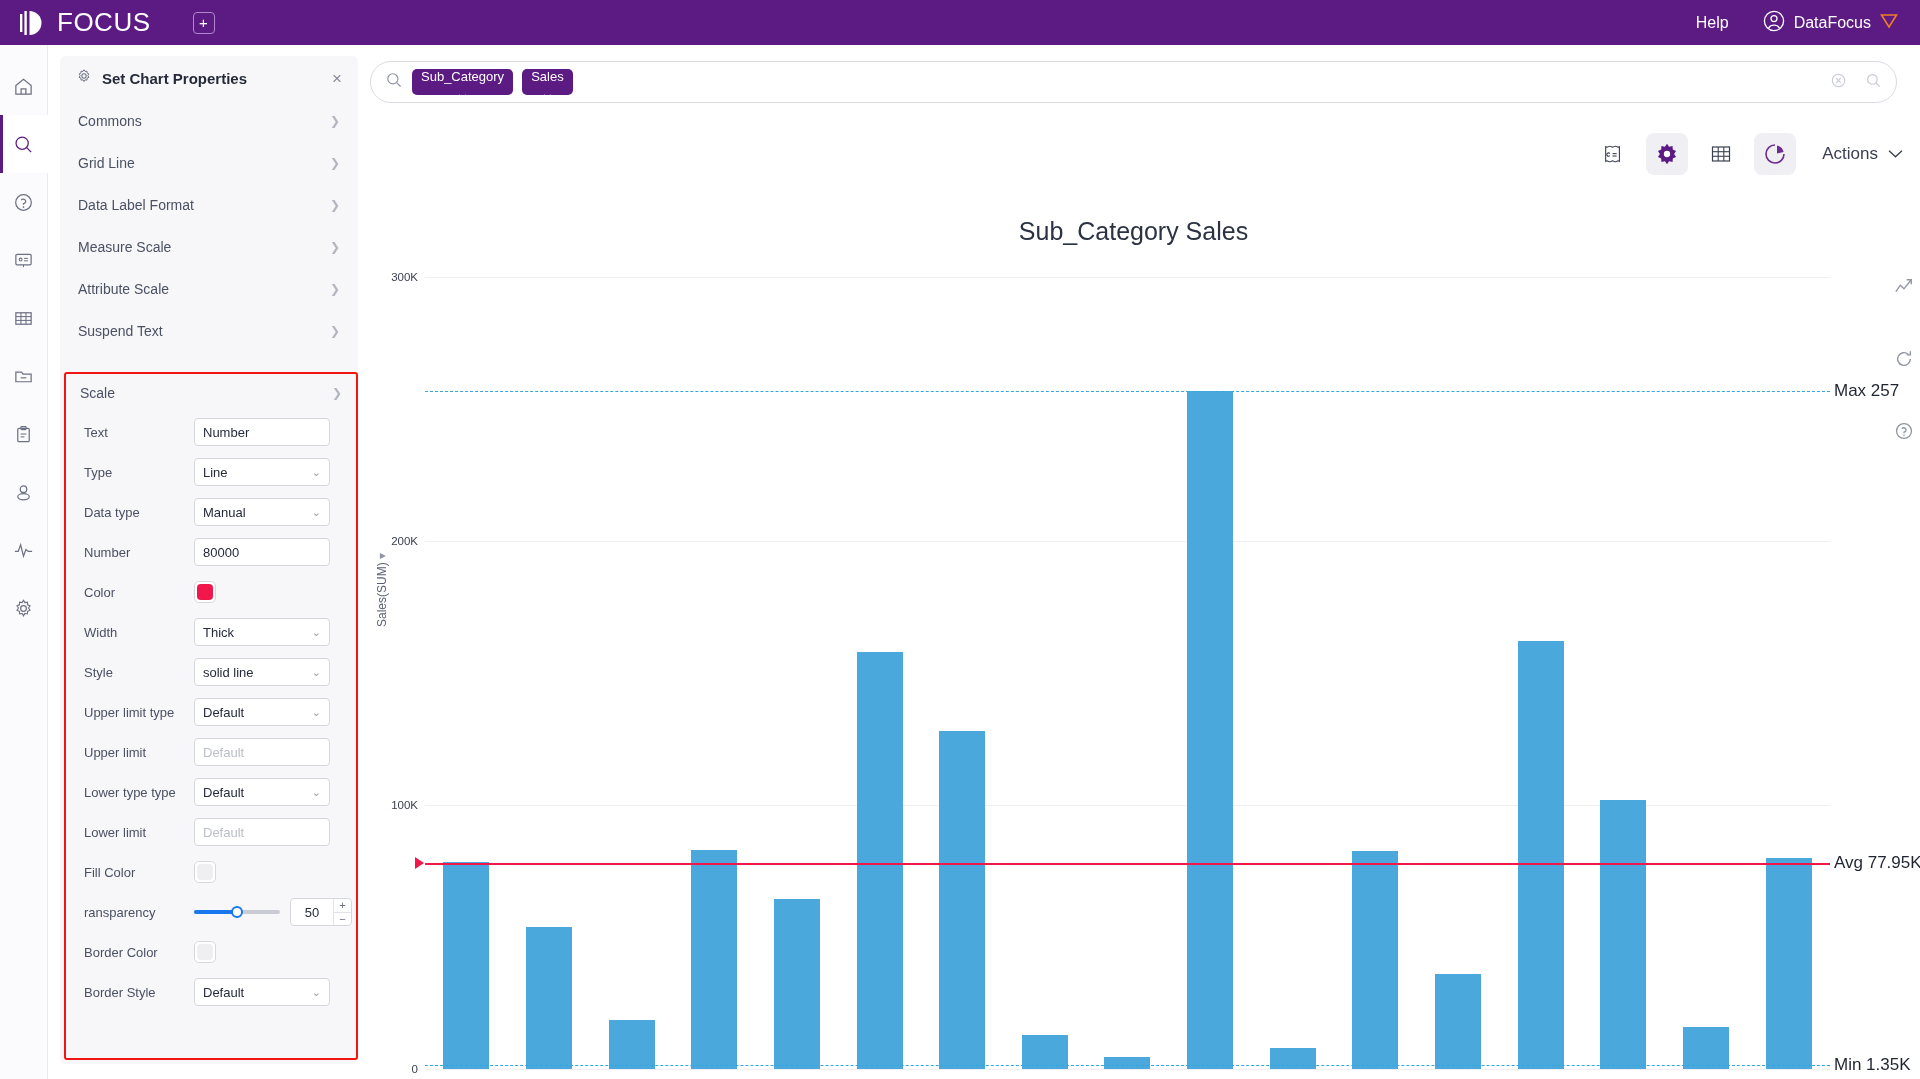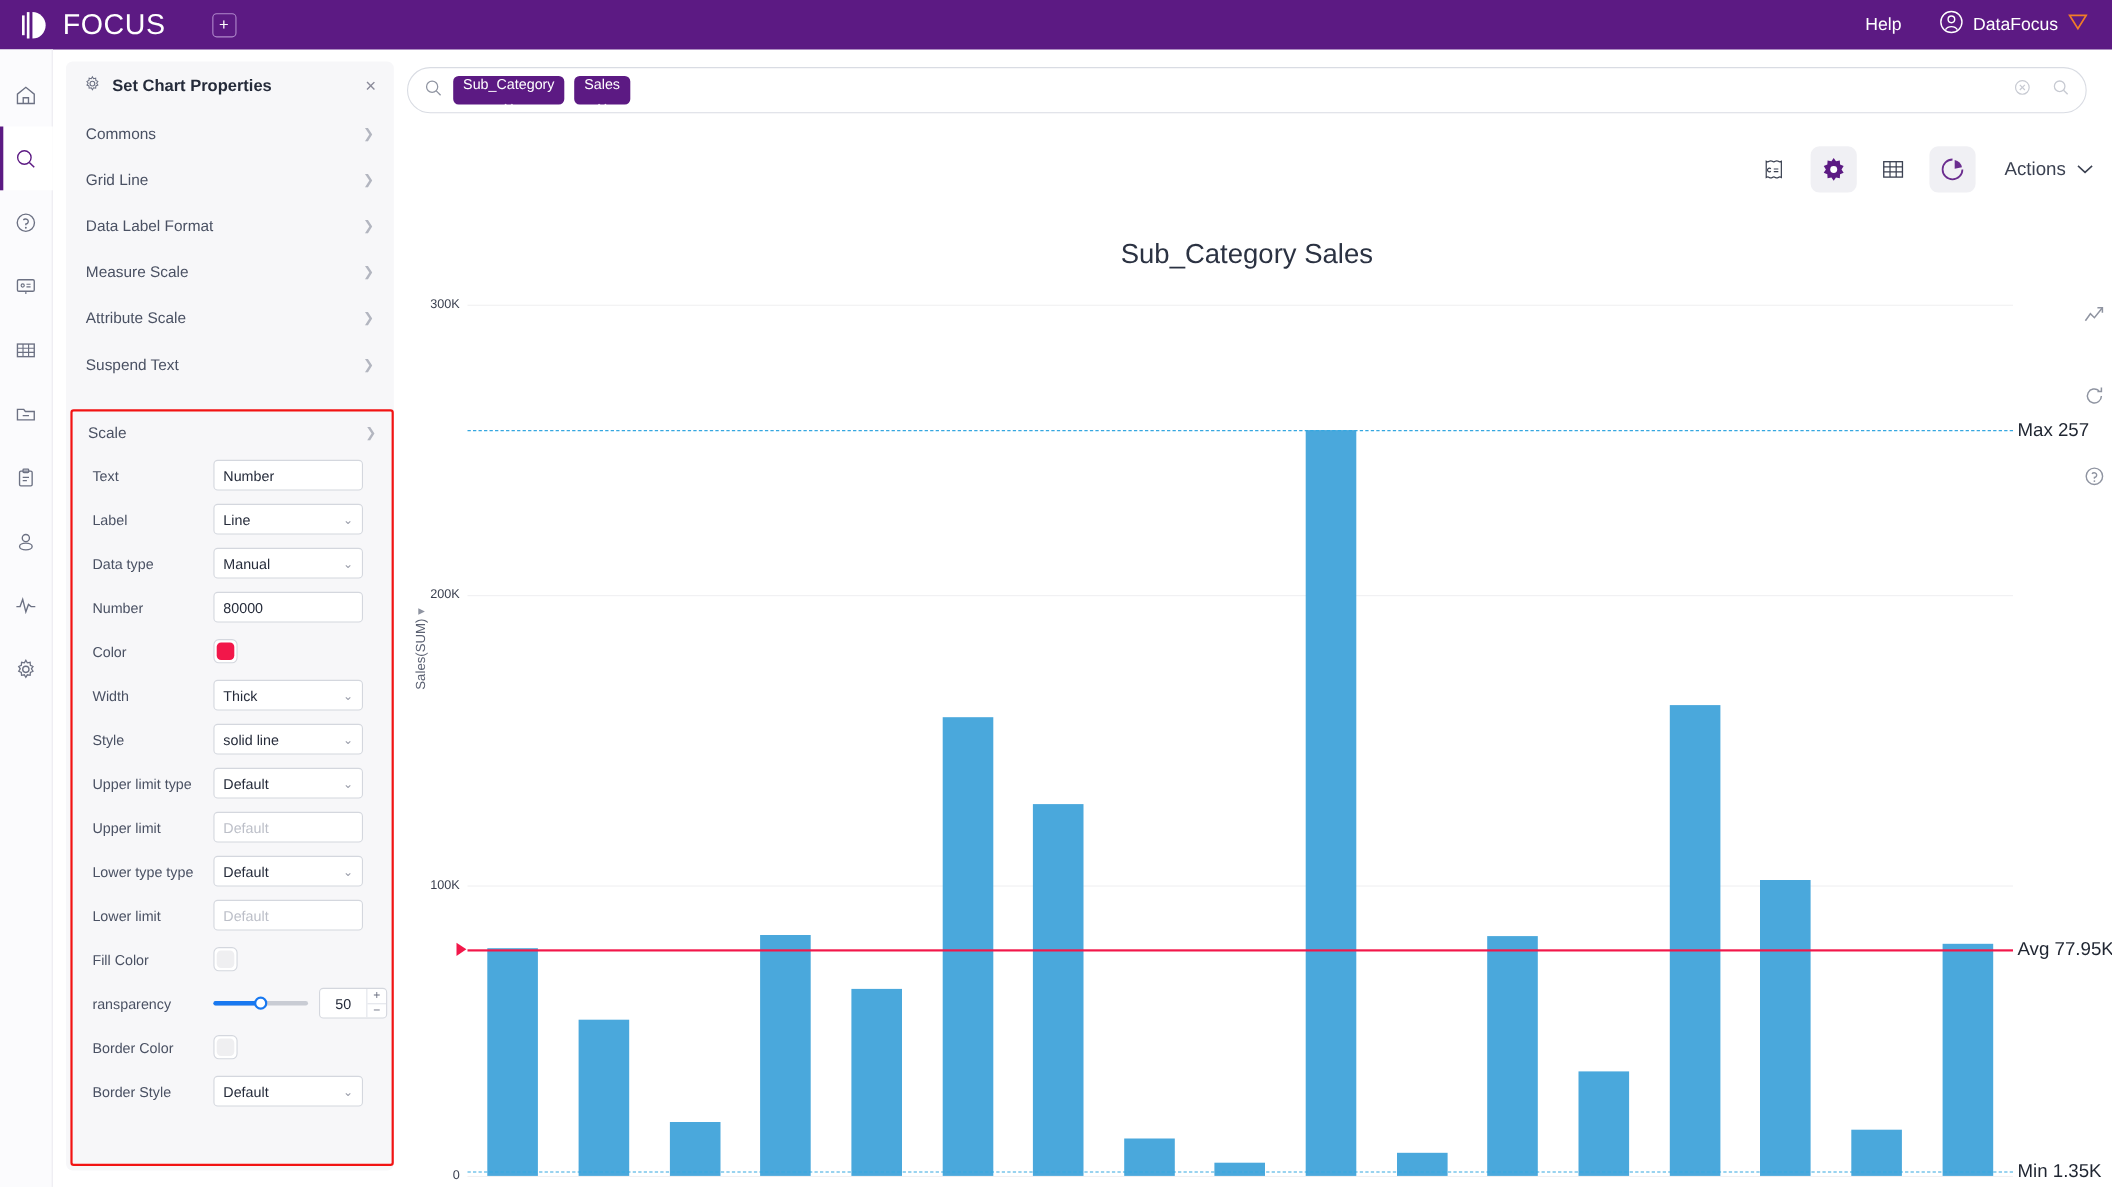--- a/index.html
+++ b/index.html
@@ -351,21 +351,21 @@
       <span class="chev">❯</span>
     </div>
     <div id="scale-fields">
         <div class="f-row">
           <div class="f-label">Text</div>
           <div class="f-ctrl">
             <span>Number</span>
           </div>
         </div>
         <div class="f-row">
-          <div class="f-label">Label</div>
+          <div class="f-label">Type</div>
           <div class="f-ctrl">
             <span>Line</span>
             <span class="sel-chev">⌄</span>
           </div>
         </div>
         <div class="f-row">
           <div class="f-label">Data type</div>
           <div class="f-ctrl">
             <span>Manual</span>
             <span class="sel-chev">⌄</span>

